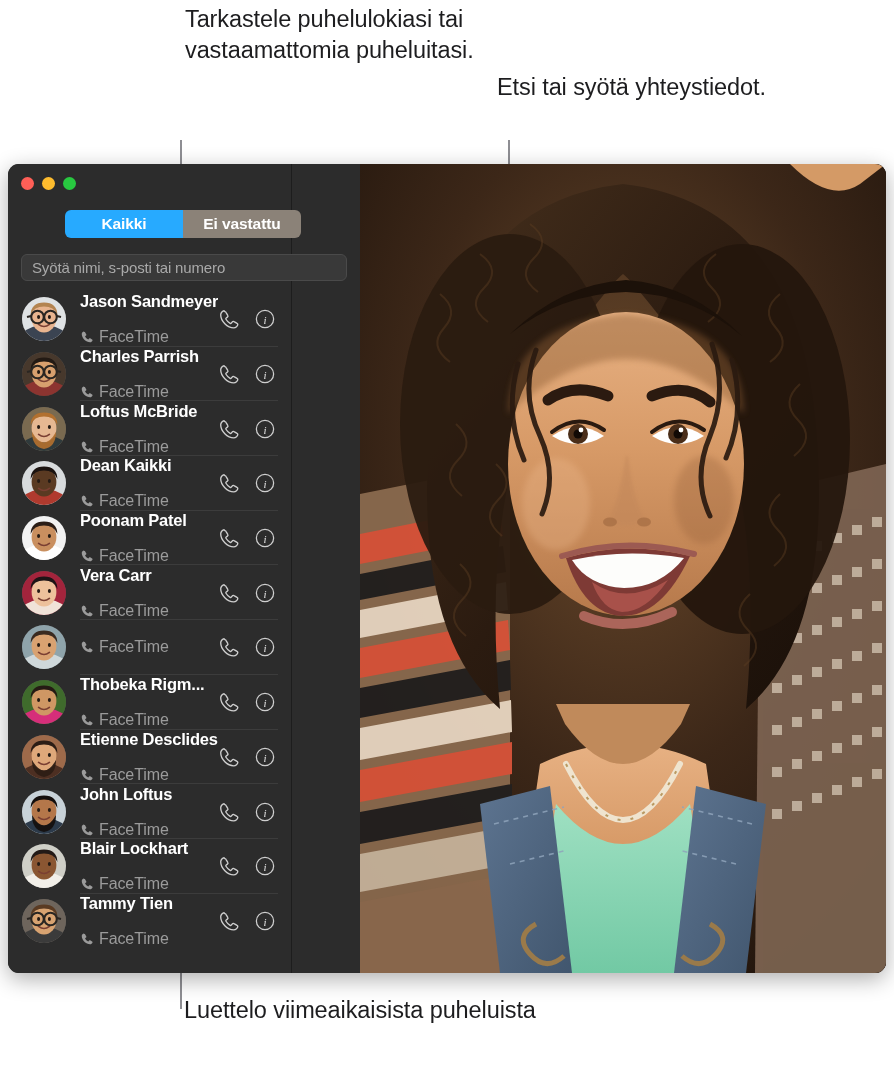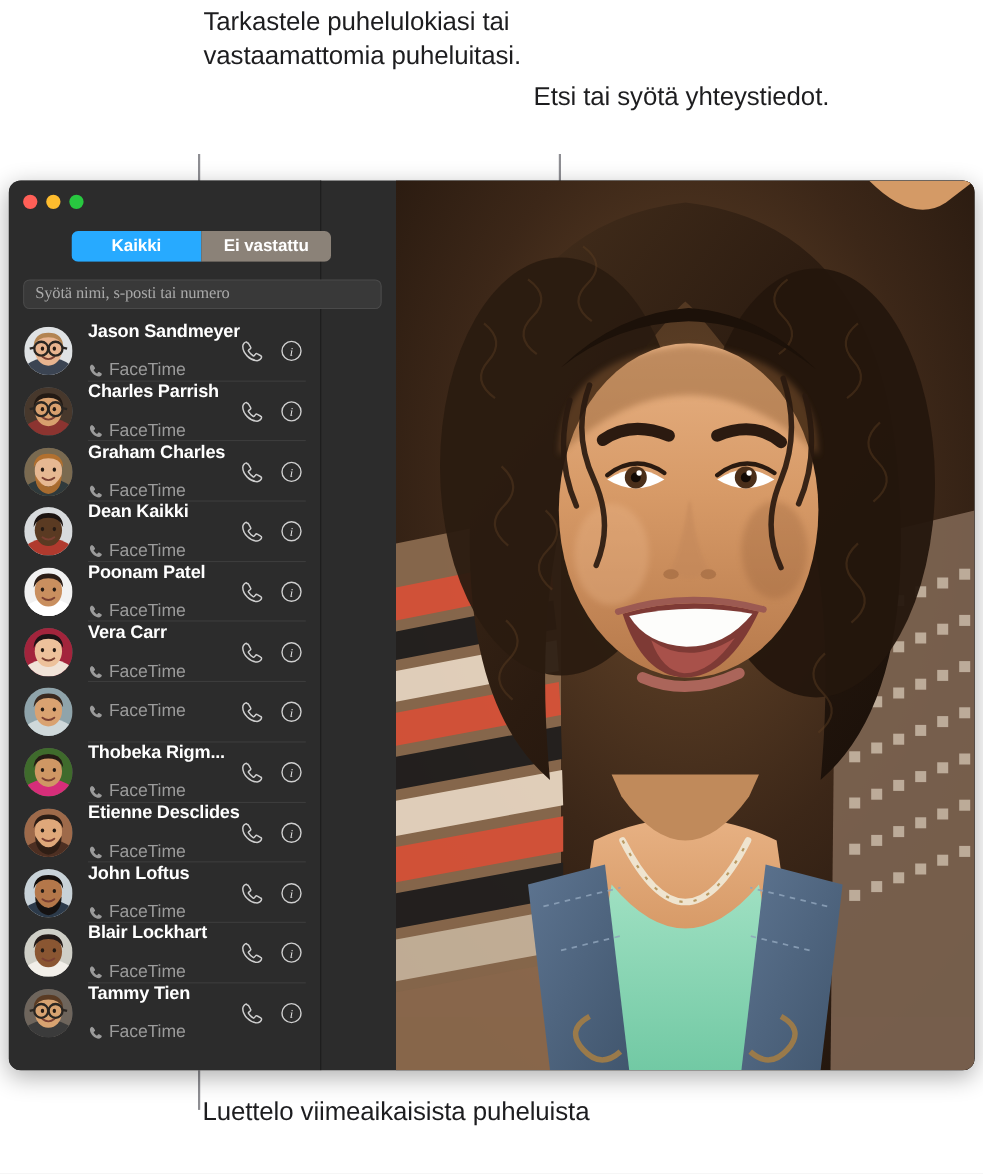--- a/index.html
+++ b/index.html
@@ -20,21 +20,21 @@
   .callout-text {
     position: absolute;
     color: #1d1d1f;
     font-size: 23.5px;
     line-height: 31px;
     font-family: "Liberation Sans", sans-serif;
     white-space: pre-line;
     letter-spacing: -0.1px;
   }
   #callout-top-left  { left: 185px; top: 4px;  width: 300px; }
-  #callout-top-right { left: 485px; top: 72px; width: 300px; }
+  #callout-top-right { left: 497px; top: 72px; width: 300px; }
   #callout-bottom    { left: 184px; top: 995px; width: 420px; }
 
   .leader { position: absolute; background: #8e8e93; }
   .leader-v { width: 2px; }
   .leader-h { height: 2px; }
 
   
   #window {
     position: absolute;
     left: 8px; top: 164px;
@@ -86,21 +86,20 @@
   
   #search-field {
     position: absolute;
     left: 13px; top: 90px;
     width: 326px; height: 27px;
     background: #393939;
     border: 1px solid #4a4a4a;
     border-radius: 6px;
     display: flex; align-items: center;
     padding: 4px 10px;
-    font-family: Liberation Serif, serif;
   }
   #search-placeholder {
     color: #a9a9a9;
     font-size: 15px;
     letter-spacing: -0.15px;
     white-space: nowrap;
   }
 
   
   #contact-list {
@@ -311,21 +310,21 @@
                 <path d="M0 36 Q10 28 22 28 Q34 28 44 36 L44 44 L0 44 Z" fill="#2f3a3c"></path>
                 <ellipse cx="22" cy="21" rx="12.4" ry="14.4" fill="#e6b892"></ellipse>
                 <path d="M8.6 18 Q9 5.4 22 5.4 Q35 5.4 35.4 18 Q32 9.6 22 9.6 Q12 9.6 8.6 18 Z" fill="#b2702f"></path>
                 <path d="M10 25 Q22 46 34 25 Q34 40 22 42 Q10 40 10 25 Z" fill="#b2702f" opacity="0.92"></path>
                 <ellipse cx="16.6" cy="20" rx="1.55" ry="1.9" fill="#241a14"></ellipse>
                 <ellipse cx="27.4" cy="20" rx="1.55" ry="1.9" fill="#241a14"></ellipse>
                 <path d="M16.6 27.4 Q22 31.6 27.4 27.4" stroke="#7a3f32" stroke-width="1.7" fill="none" stroke-linecap="round"></path>
               </svg>
             </div>
             <div class="row-text">
-              <div class="row-name">Graham Charles</div>
+              <div class="row-name">Loftus McBride</div>
               <div class="row-sub">
                 <span>
                   <svg width="14" height="14" viewBox="0 0 24 24" aria-hidden="true">
                     <path fill="#9b9b9b" d="M6.6 2.5 C5.2 2.5 3 4.6 3 6.8 c0 6.9 7.3 14.2 14.2 14.2 2.2 0 4.3-2.2 4.3-3.6 0-.6-.3-1-.8-1.3l-3.2-1.9c-.7-.4-1.4-.2-1.9.4l-1 1.2c-.3.4-.8.5-1.2.2-1.6-1-3.4-2.8-4.4-4.4-.3-.4-.2-.9.2-1.2l1.2-1c.6-.5.8-1.2.4-1.9L8.9 4.3 c-.3-.5-.7-.8-1.3-.8 z"></path>
                   </svg>
                 </span>
                 <span>FaceTime</span>
               </div>
             </div>
             <div class="row-actions">

